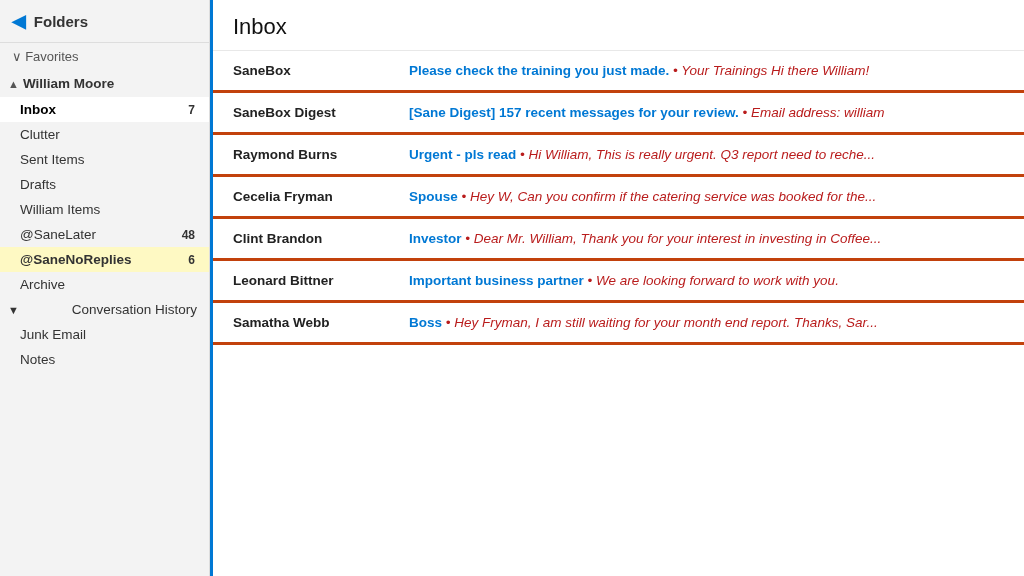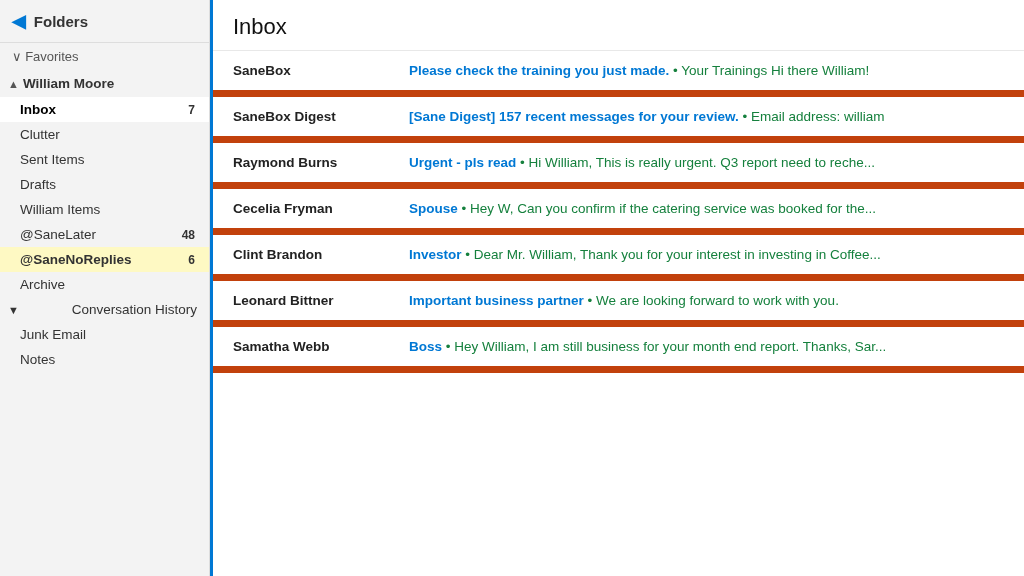--- a/index.html
+++ b/index.html
@@ -114,21 +114,21 @@
 
     .email-list {
       flex: 1;
       overflow-y: auto;
     }
 
     .email-row {
       display: flex;
       align-items: flex-end;
       padding: 12px 20px;
-      border-bottom: 7px solid #c2410c;
+      border-bottom: 3px solid #c2410c;
       cursor: pointer;
     }
 
     .email-sender {
       min-width: 160px;
       max-width: 160px;
       font-weight: 600;
       font-size: 13.5px;
       color: #222;
       margin-right: 16px;
@@ -145,22 +145,23 @@
       overflow: hidden;
       text-overflow: ellipsis;
     }
 
     .email-preview .tag {
       font-weight: 700;
       color: #0078d4;
     }
 
     .email-preview .body-preview {
-      color: #15803d;
+      color: #b91c1c;
       font-weight: 400;
+      font-style: italic;
     }
 
     
     #divider {
       width: 3px;
       background: #0078d4;
       min-height: 100%;
     }
   </style>
 </head>
@@ -248,16 +249,16 @@
       <div class="email-row">
         <div class="email-sender">Clint Brandon</div>
         <div class="email-preview"><span class="tag">Investor</span><span class="body-preview"> • Dear Mr. William,  Thank you for your interest in investing in Coffee...</span></div>
       </div>
       <div class="email-row">
         <div class="email-sender">Leonard Bittner</div>
         <div class="email-preview"><span class="tag">Important business partner</span><span class="body-preview"> • We are looking forward to work with you.</span></div>
       </div>
       <div class="email-row">
         <div class="email-sender">Samatha Webb</div>
-        <div class="email-preview"><span class="tag">Boss</span><span class="body-preview"> • Hey William,  I am still business for your month end report.  Thanks, Sar...</span></div>
+        <div class="email-preview"><span class="tag">Boss</span><span class="body-preview"> • Hey Fryman,  I am still waiting for your month end report.  Thanks, Sar...</span></div>
       </div>
     </div>
 </div>
 
 </body></html>

